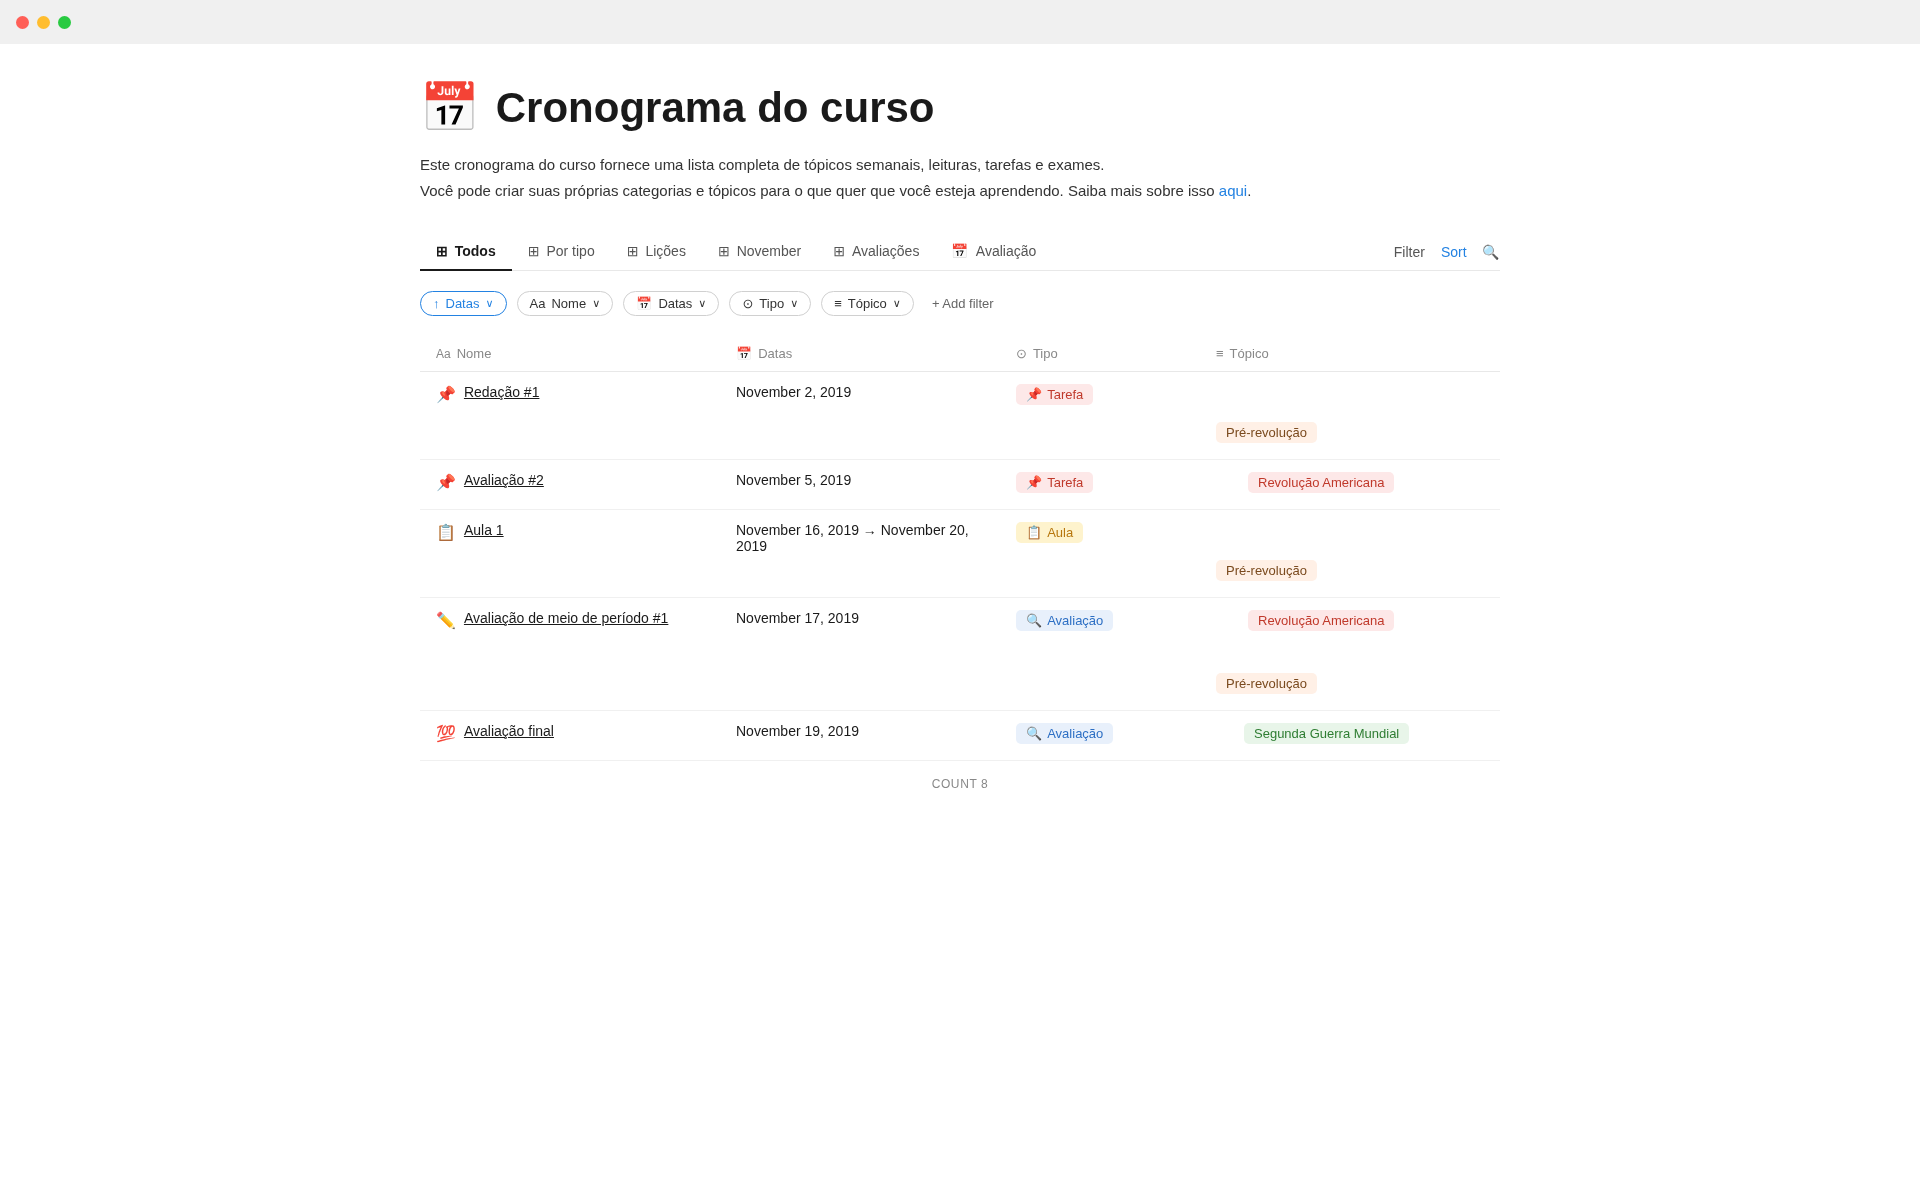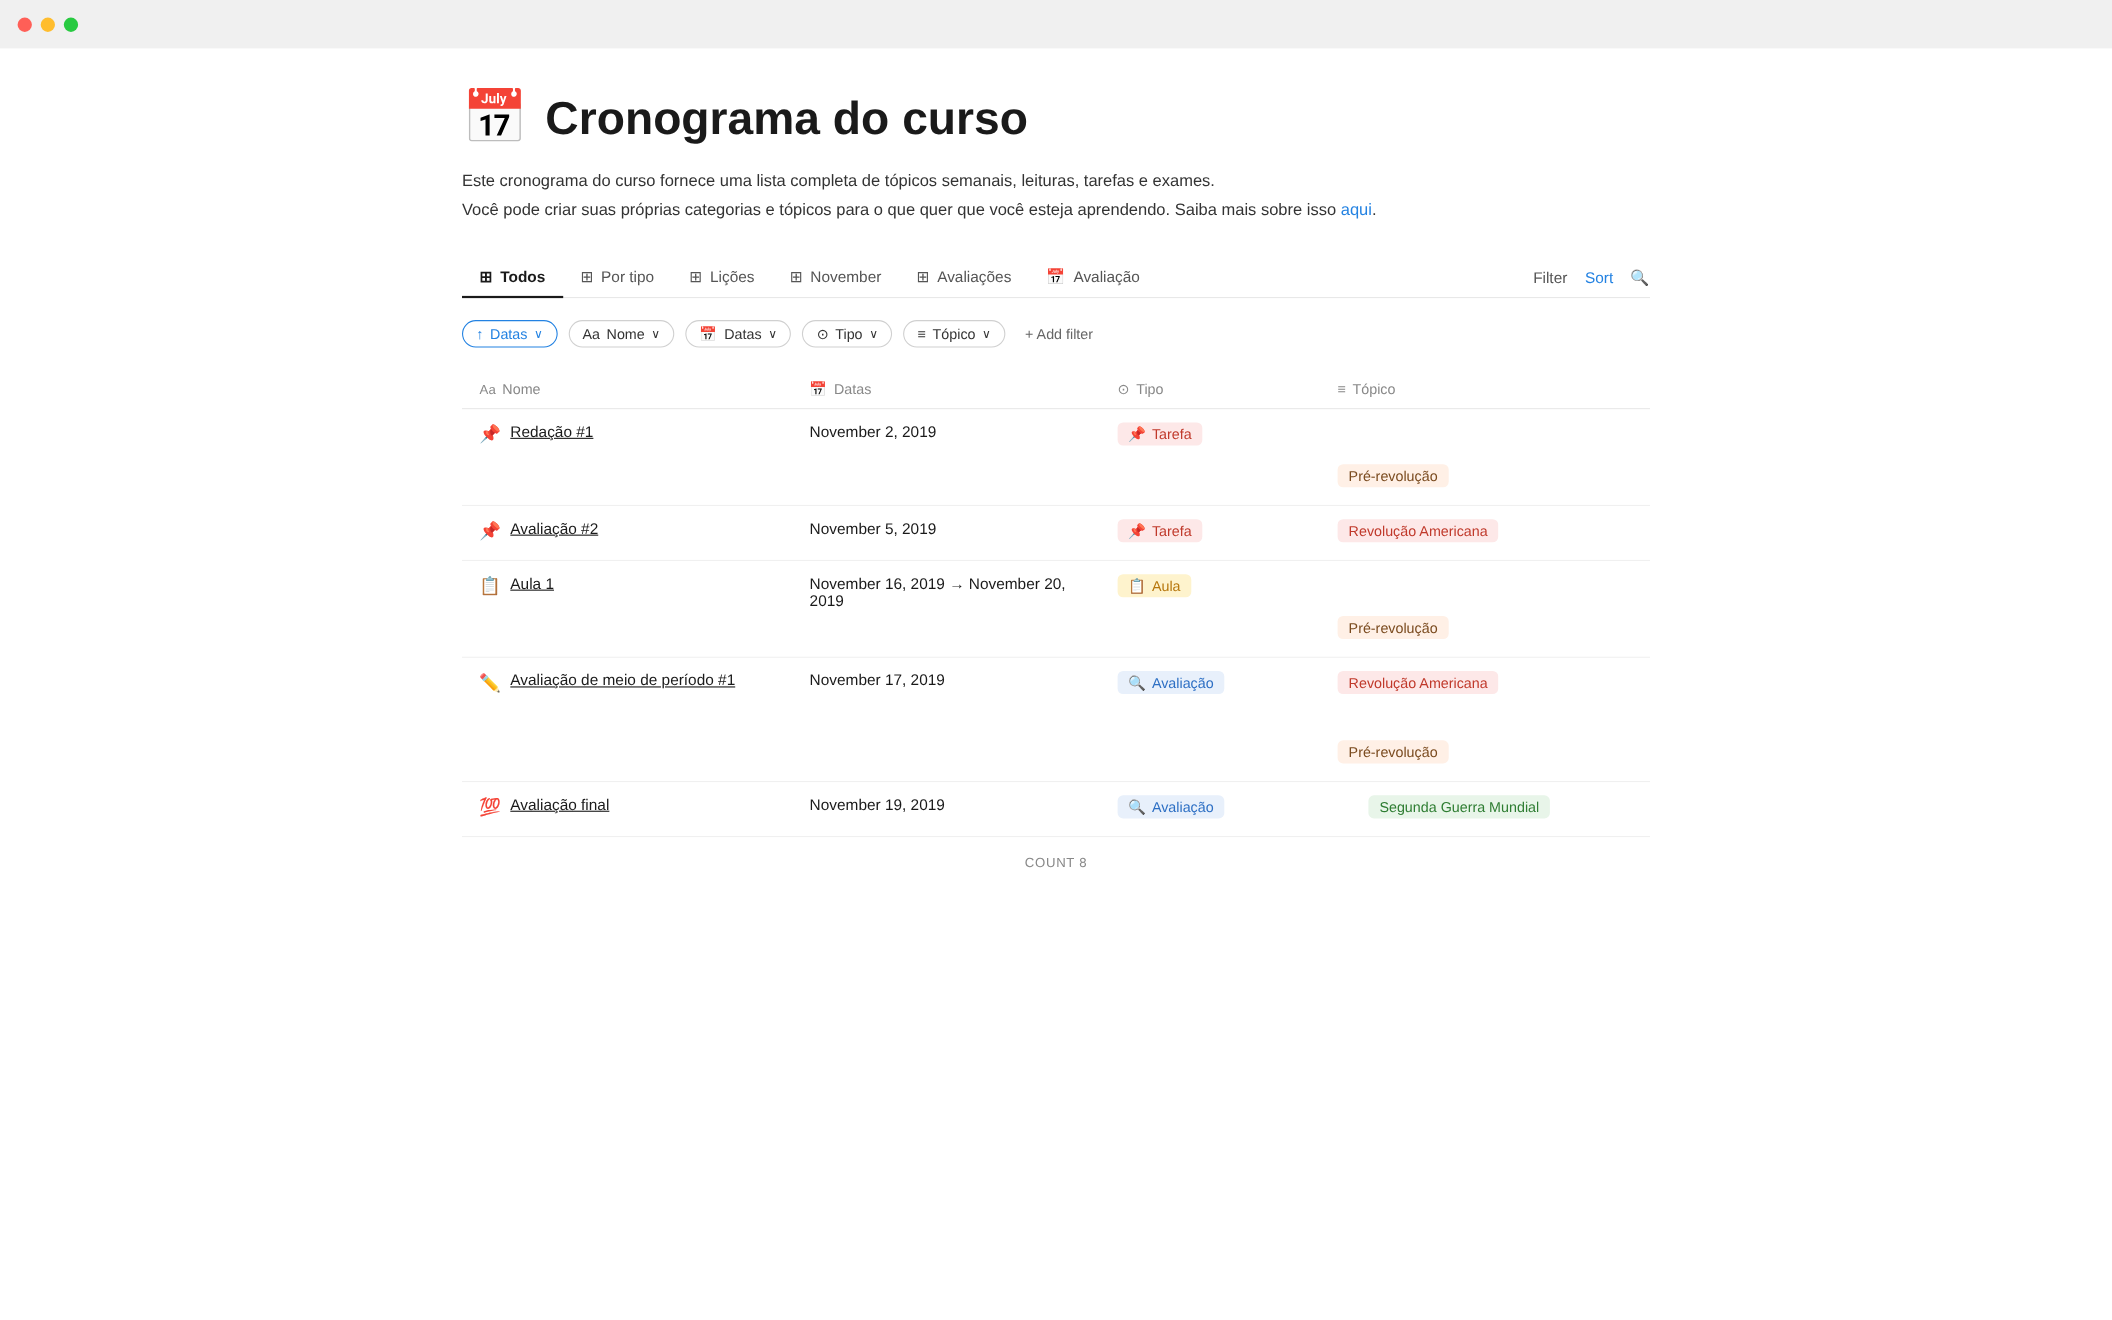--- a/index.html
+++ b/index.html
@@ -248,20 +248,21 @@
       margin-bottom: 4px;
     }
     .topic-pre {
       background: #fff0e6;
       color: #7a4a1e;
       margin-top: 38px;
     }
     .topic-revolucao {
       background: #fde8e8;
       color: #c0392b;
+      margin-left: 32px;
     }
     .topic-segunda {
       background: #e8f5e9;
       color: #2e7d32;
       margin-left: 28px;
     }
 
     
     .count-footer {
       text-align: center;

